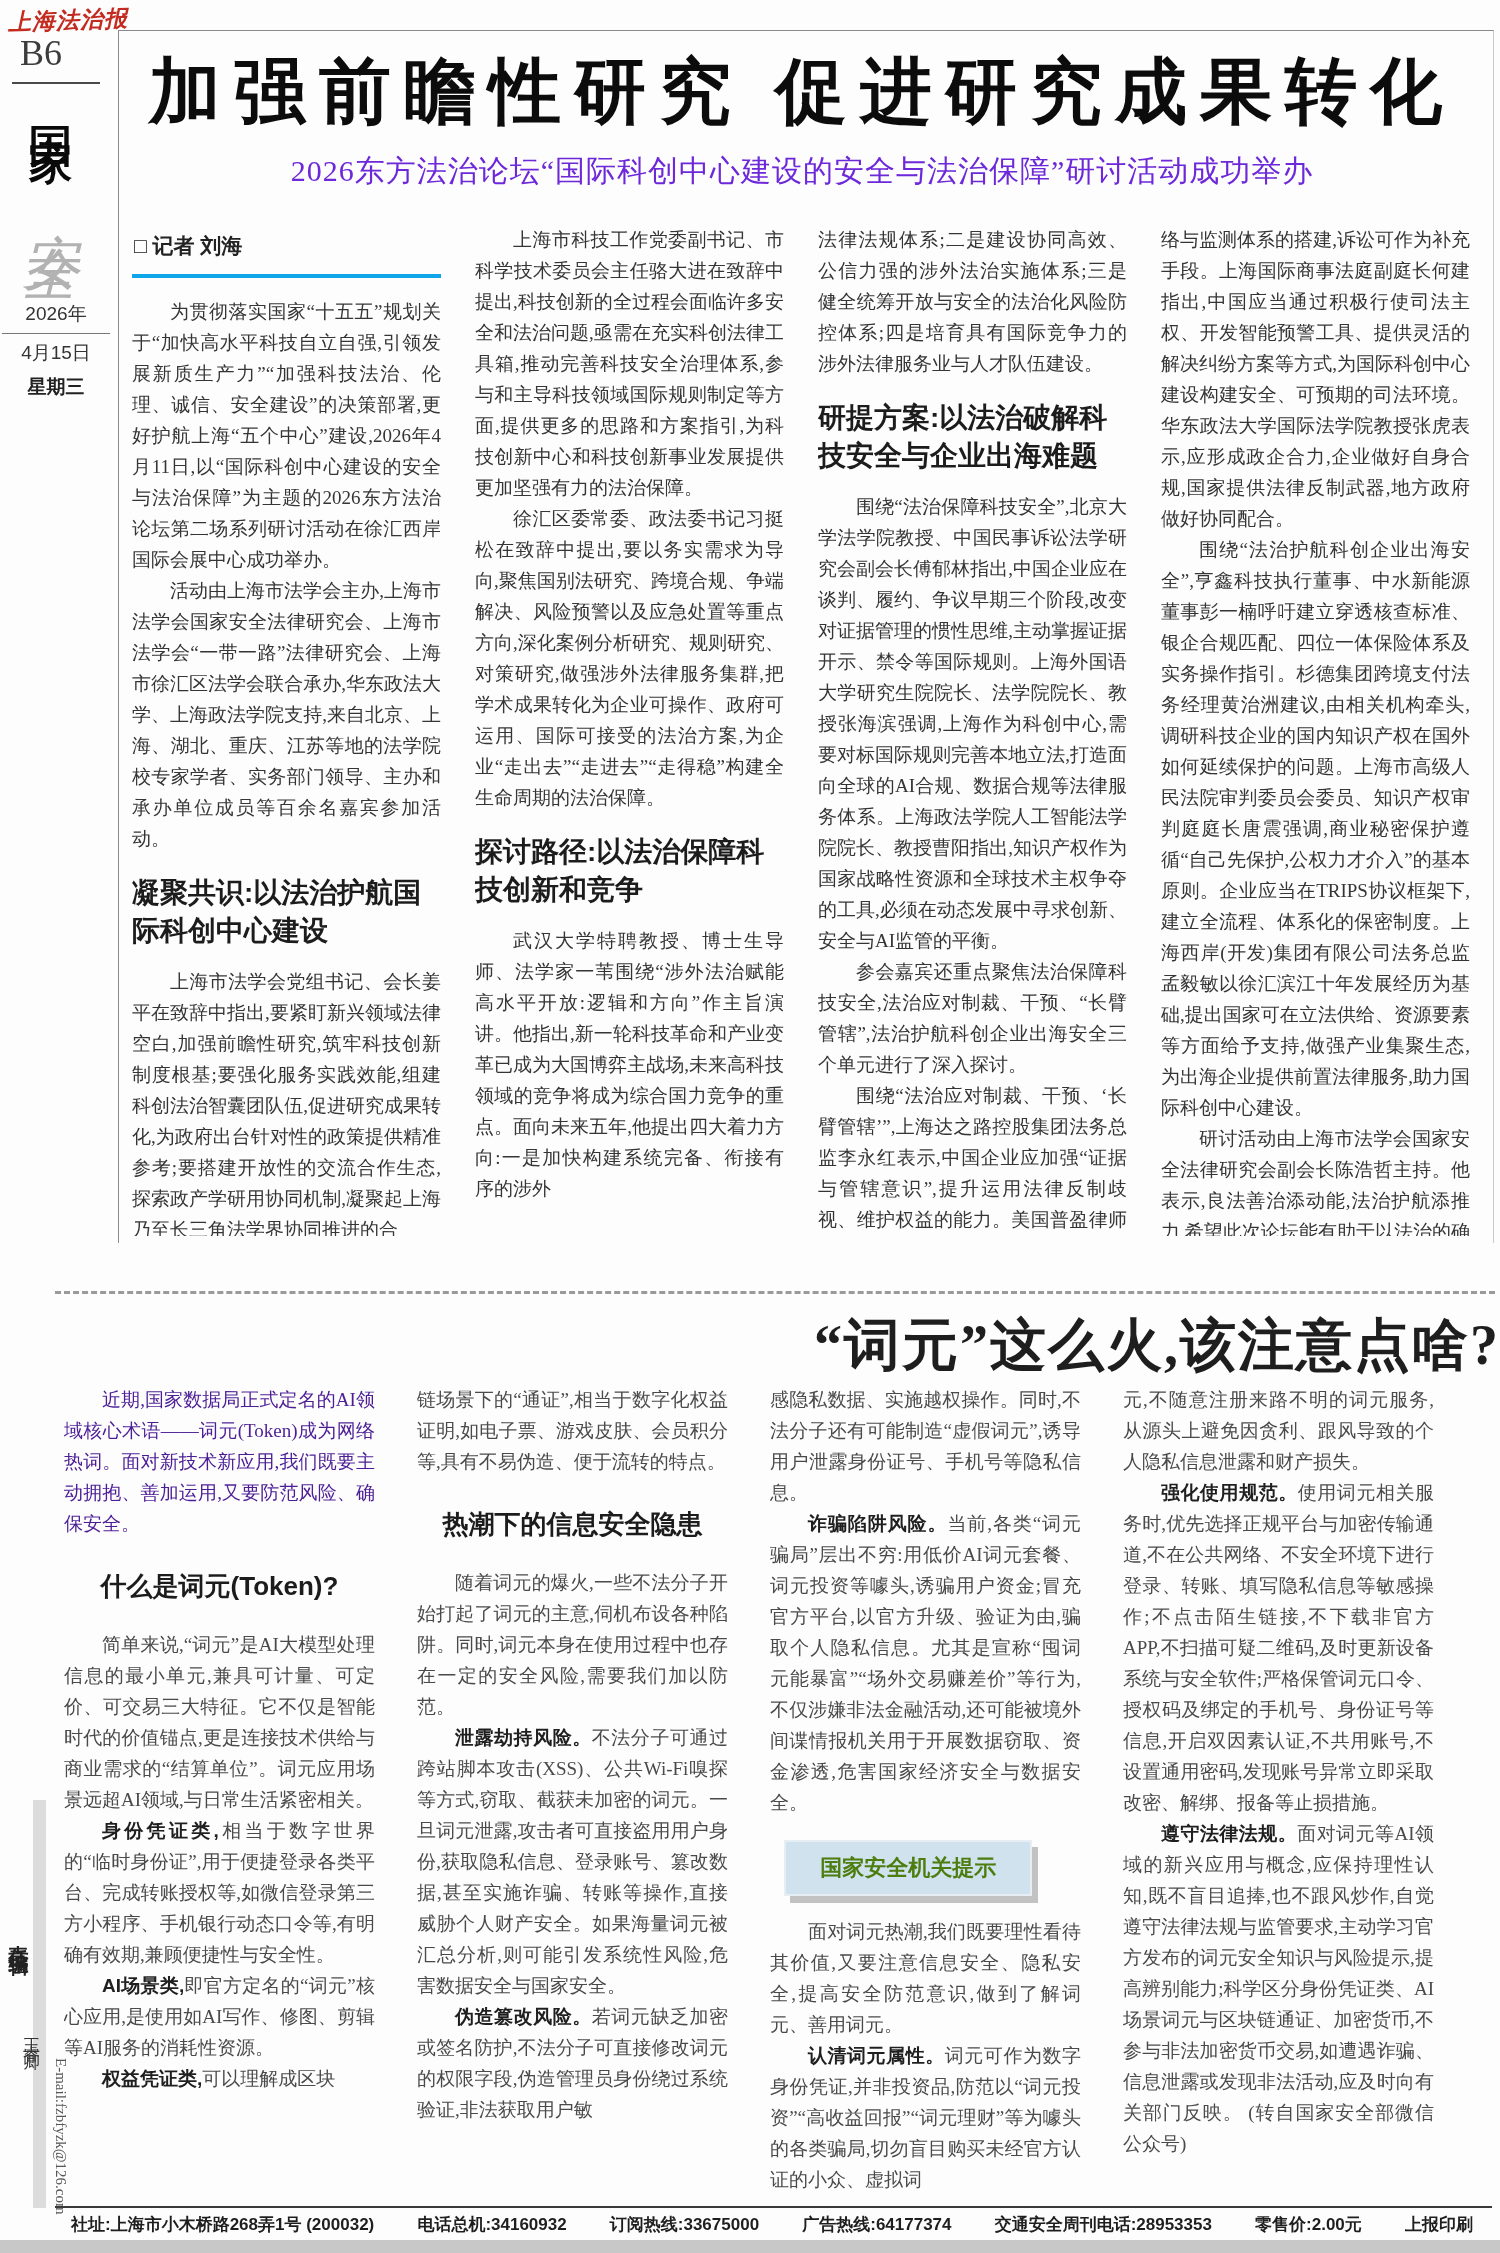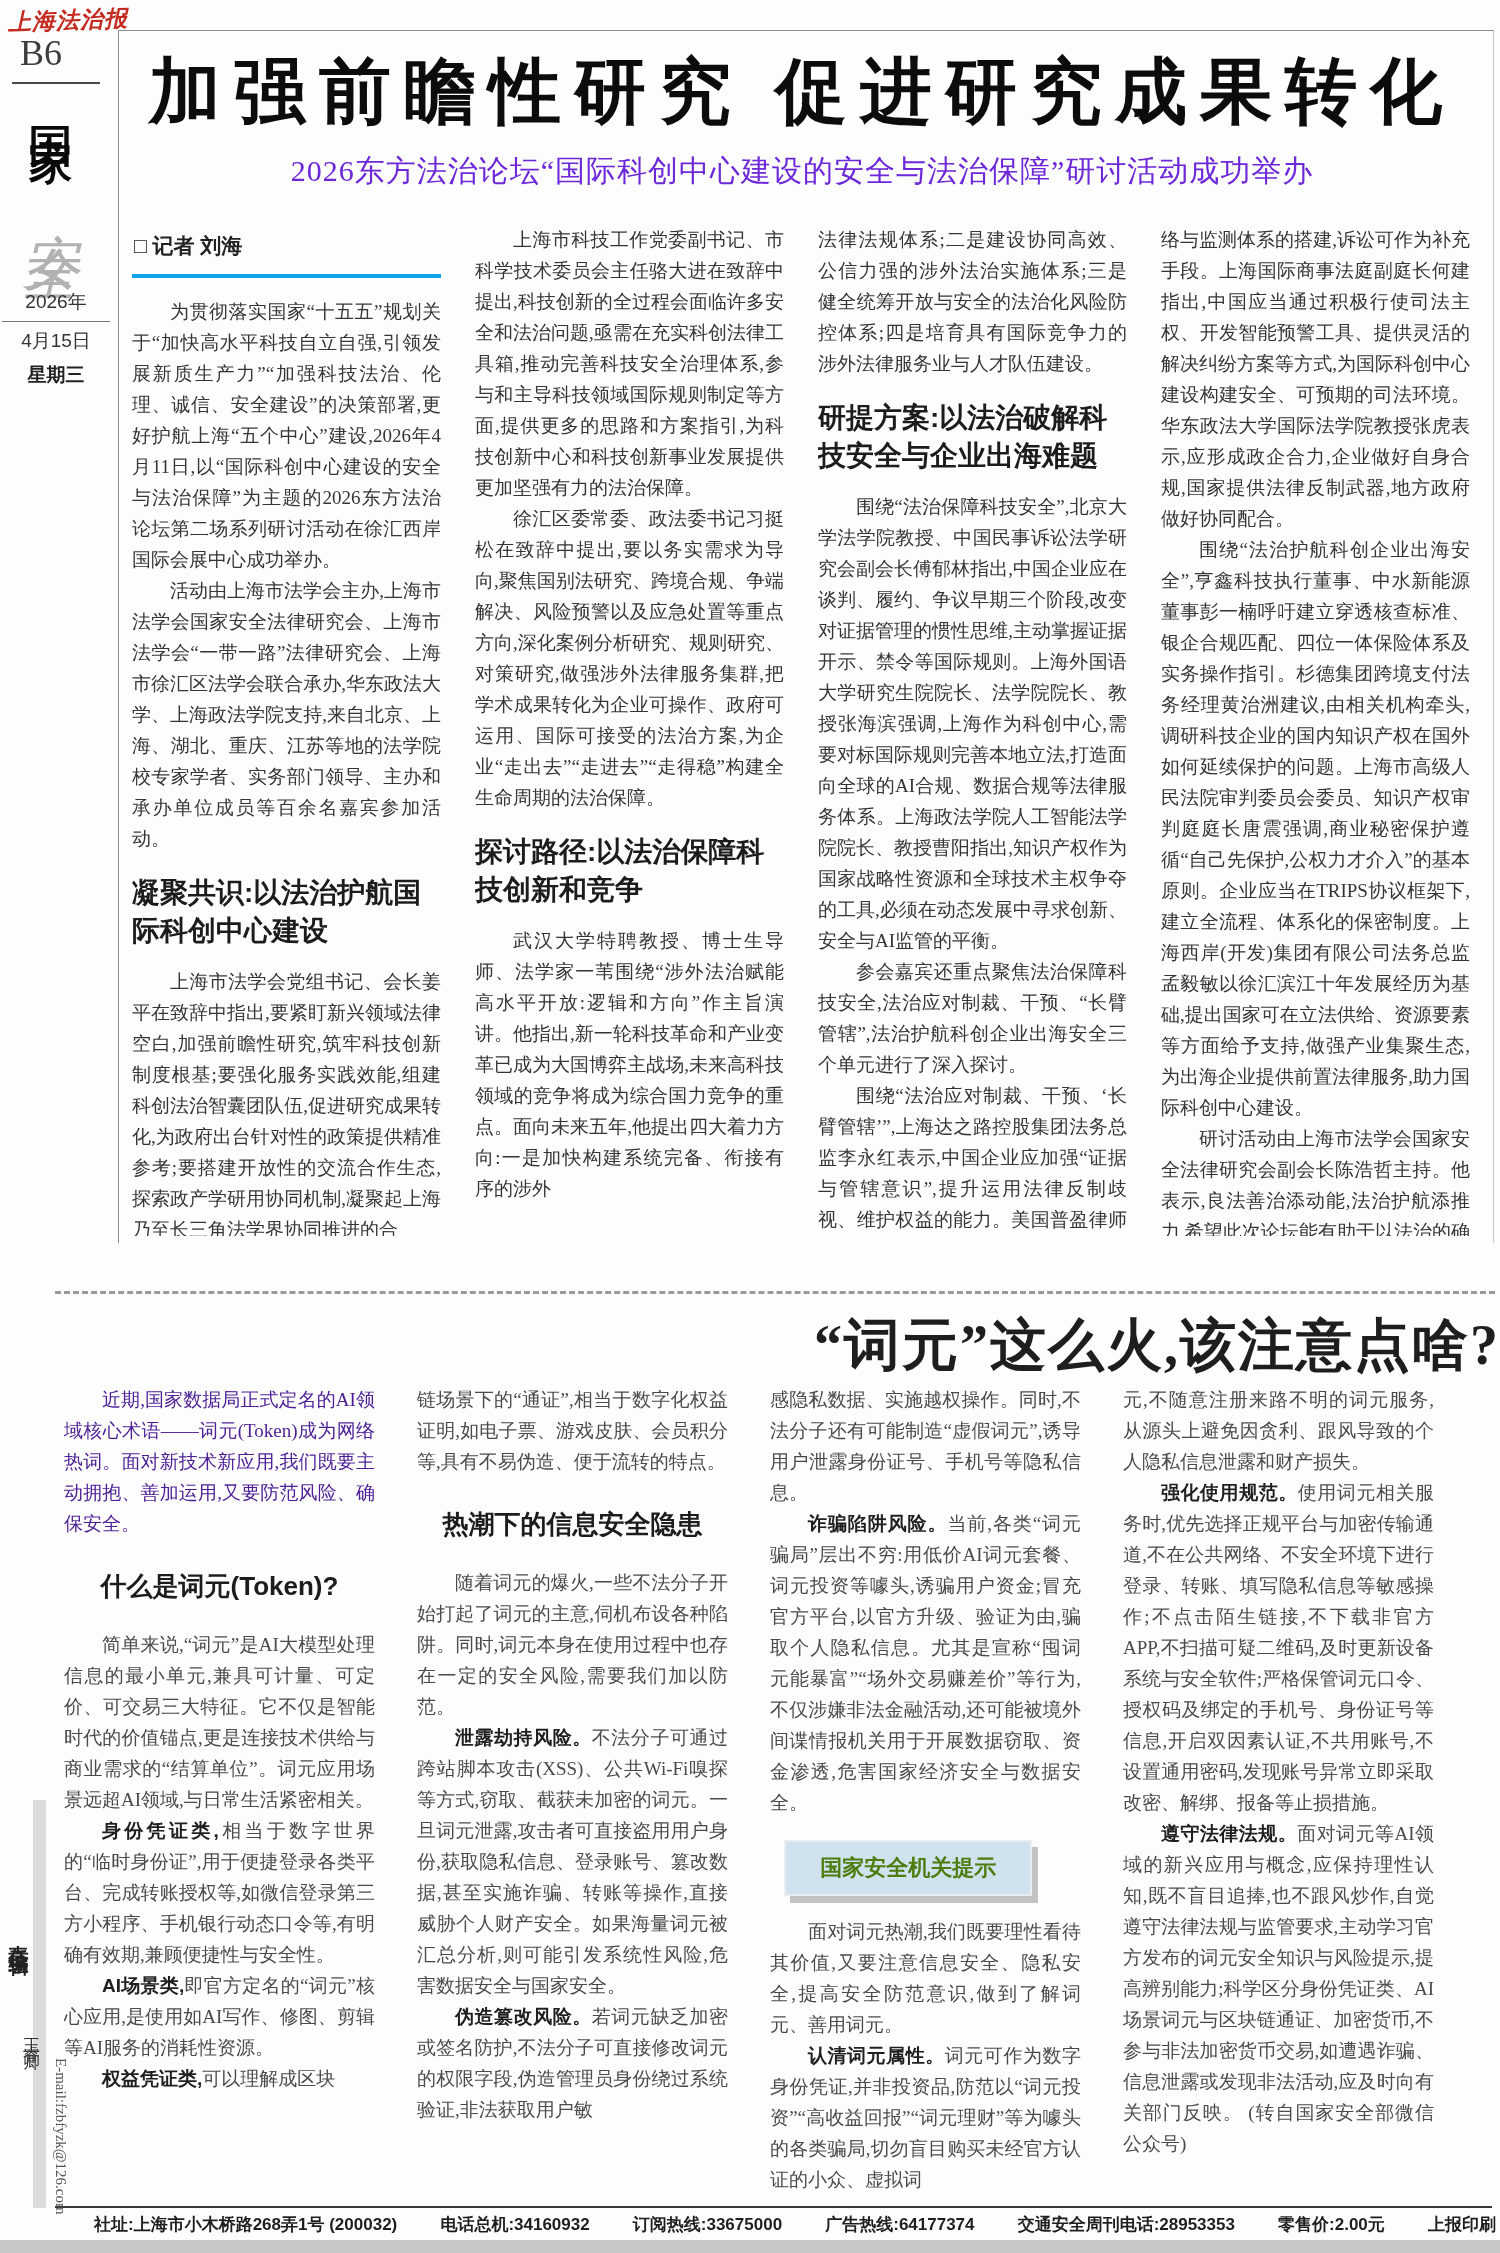--- a/index.html
+++ b/index.html
@@ -7,21 +7,21 @@
         font-family:"Liberation Serif",serif;}
   
   .logo{position:absolute;left:8px;top:5px;color:#c32b20;font-size:23px;font-weight:bold;
         font-style:italic;letter-spacing:1px;transform:rotate(-2deg);white-space:nowrap;}
   .pageno{position:absolute;left:20px;top:32px;font-size:36px;color:#3c3c3c;}
   .pageno-rule{position:absolute;left:12px;top:82px;width:88px;border-top:2px solid #4a4a4a;}
   .sect-top{position:absolute;left:28px;top:92px;writing-mode:vertical-rl;font-size:44px;
         font-weight:bold;color:#0a0a0a;letter-spacing:10px;line-height:1;}
   .sect-bottom{position:absolute;left:22px;top:188px;writing-mode:vertical-rl;font-size:56px;
         color:#b2b2b2;font-style:italic;letter-spacing:14px;line-height:1;}
-  .date-block{position:absolute;left:2px;top:289px;width:108px;text-align:center;
+  .date-block{position:absolute;left:2px;top:301px;width:108px;text-align:center;
         font-family:"Liberation Sans",sans-serif;font-size:19px;color:#333;}
   .date-block .dy{padding-bottom:6px;border-bottom:1px solid #777;}
   .date-block .dm{padding-top:6px;}
   .date-block .dw{padding-top:8px;font-weight:bold;color:#222;}
   
   .a1-frame{position:absolute;left:118px;top:30px;width:1374px;height:1212px;
         border-top:1px solid #8a8a8a;border-left:1px solid #8a8a8a;border-right:1px solid #c9c9c9;}
   .a1-headline{position:absolute;left:130px;top:44px;width:1344px;text-align:center;
         font-size:72px;font-weight:900;color:#0c0c0c;letter-spacing:13px;white-space:nowrap;}
   .a1-subhead{position:absolute;left:130px;top:151px;width:1344px;text-align:center;
@@ -50,21 +50,21 @@
         font-weight:900;color:#1e1e1e;letter-spacing:2px;}
   
   .editor-label{position:absolute;left:6px;top:1928px;writing-mode:vertical-rl;
         font-family:"Liberation Sans",sans-serif;font-weight:bold;font-size:20px;color:#222;letter-spacing:4px;}
   .editor-name{position:absolute;left:20px;top:2024px;writing-mode:vertical-rl;
         font-size:17px;color:#333;letter-spacing:8px;}
   .sidebar-band{position:absolute;left:33px;top:1800px;width:13px;height:408px;background:#dcdcdc;}
   .email{position:absolute;left:52px;top:2058px;writing-mode:vertical-rl;font-size:15px;color:#555;}
   
   .footer-rule{position:absolute;left:55px;top:2206px;width:1437px;border-top:2px solid #3a3a3a;}
-  .footer{position:absolute;left:94px;top:2213px;width:1402px;display:flex;
+  .footer{position:absolute;left:71px;top:2213px;width:1402px;display:flex;
         justify-content:space-between;font-family:"Liberation Sans",sans-serif;
         font-weight:bold;font-size:17px;color:#1e1e1e;white-space:nowrap;}
   .bottom-band{position:absolute;left:0;top:2240px;width:100%;height:13px;background:#c8c8c8;}
 </style>
 </head>
 <body>
 
 <div class="page">
 
   <div class="logo">上海法治报</div>

